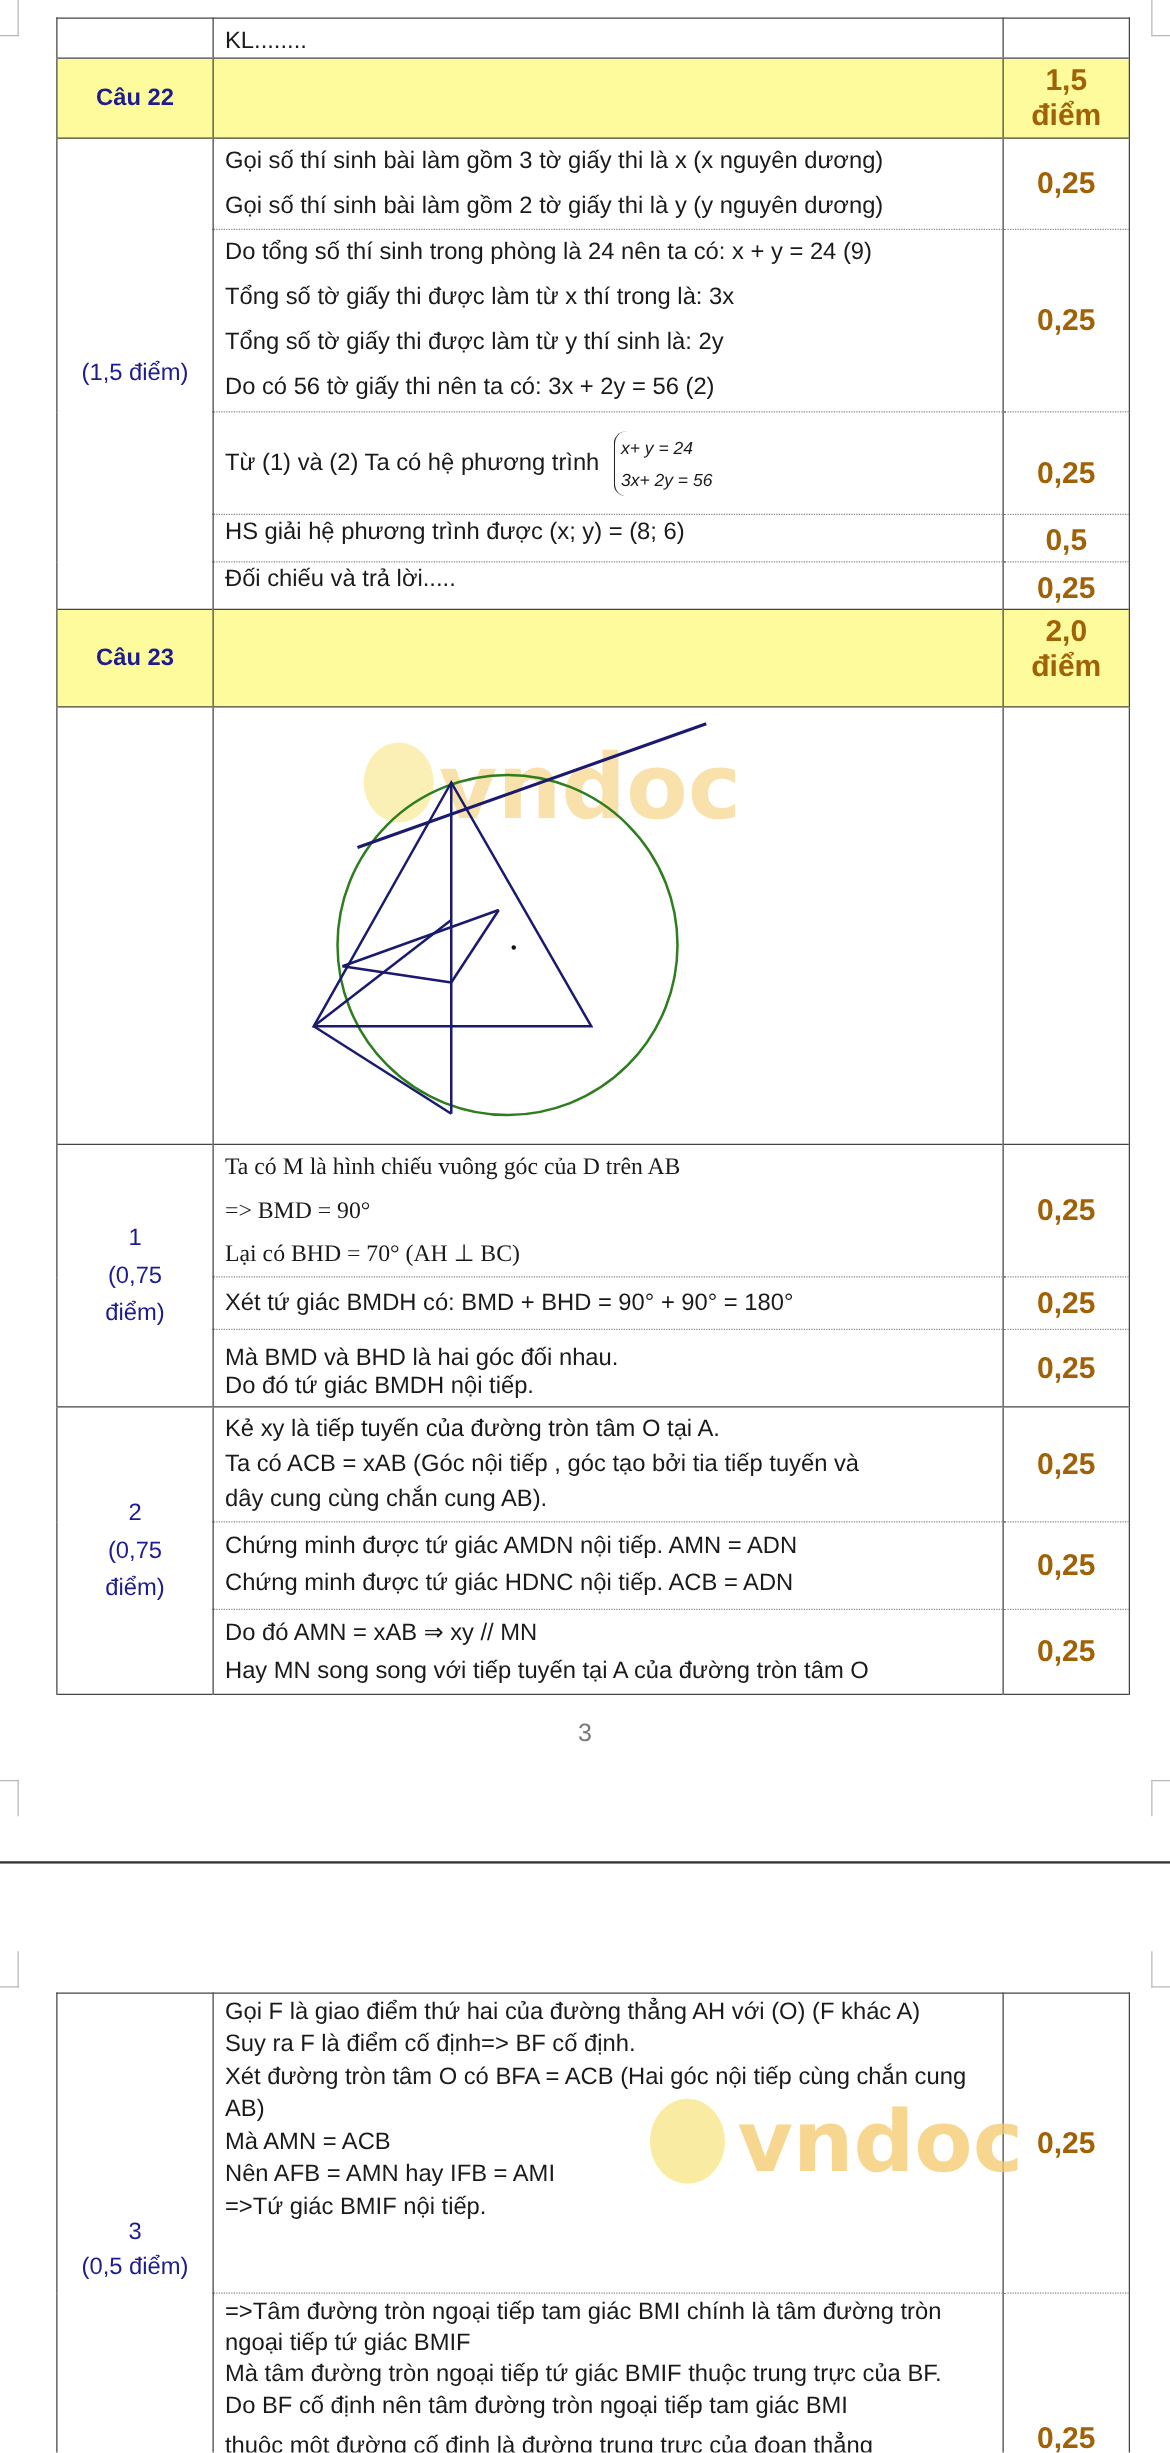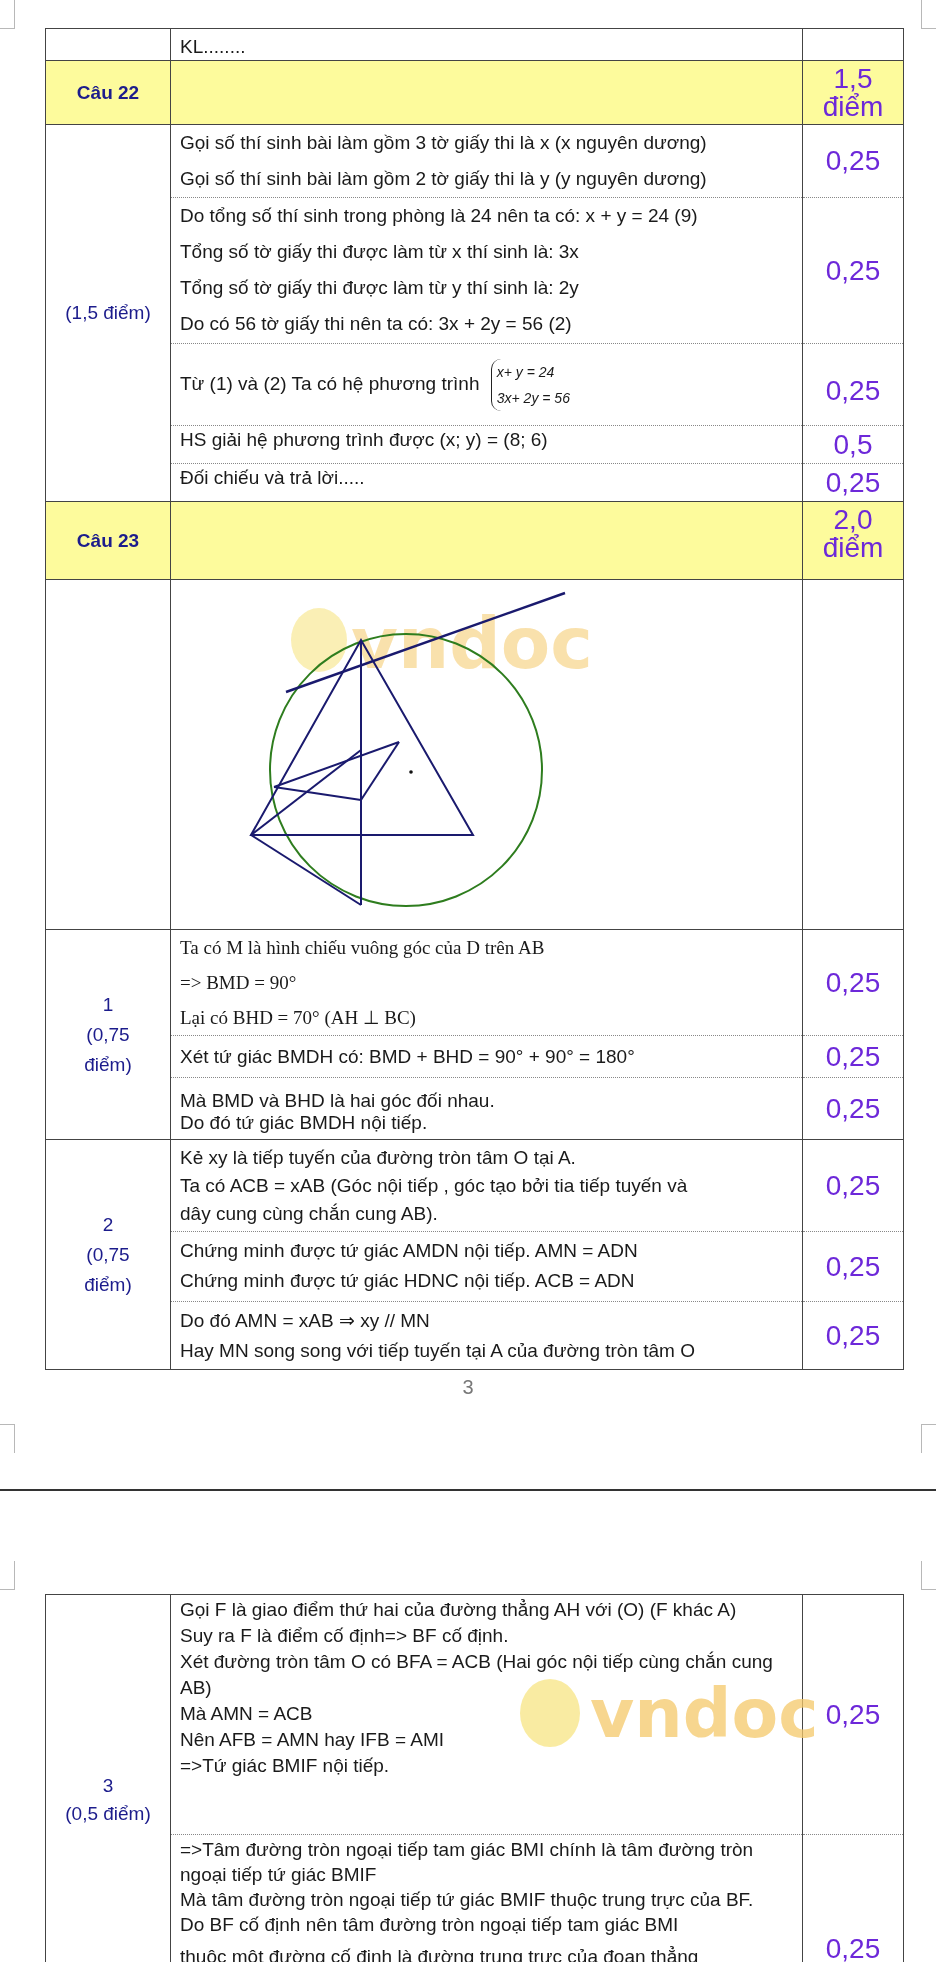--- a/index.html
+++ b/index.html
@@ -4,37 +4,37 @@
 <style>
   html, body { margin:0; padding:0; background:#fff; }
   body { width:936px; height:1962px; position:relative; overflow:hidden;
          font-family:"Liberation Sans", sans-serif; color:#1a1a1a; }
   .page { position:absolute; left:0; width:936px; background:#fff; }
   .corner { position:absolute; border-color:#b8b8b8; border-style:solid; width:14px; height:28px; }
   .tbl { position:absolute; left:45px; width:840px; border-collapse:collapse; table-layout:fixed; }
   .tbl td { border-left:1px solid #444; border-right:1px solid #444; vertical-align:top; padding:0; }
   .c1 { width:124px; text-align:center; color:#1c1c8c; font-size:19px; }
   .c2 { width:614px; font-size:19px; padding-left:9px !important; padding-right:8px !important; }
-  .c3 { width:100px; text-align:center; color:#6d28d9; font-size:28px; }
+  .c3 { width:100px; text-align:center; color:#a16207; font-size:24px;font-weight:bold; }
   .row-solid > td { border-top:1px solid #444; }
   .dot-top { border-top:1px dotted #888; }
   .yellow > td { background:#fdfb9c; }
   .ln { line-height:24px; }
   .ital { font-style:italic; }
   .watermark { position:absolute; pointer-events:none; }
   .pnum { position:absolute; left:0; width:936px; text-align:center; font-size:20px; color:#777; }
 </style>
 </head>
 <body>
 
 <div class="page" style="top:0;height:1440px;">
   <div class="corner" style="left:0;top:0;border-width:0 1px 1px 0;"></div>
   <div class="corner" style="right:0;top:0;border-width:0 0 1px 1px;"></div>
 
-  <table class="tbl" style="top:28px;border-bottom:1px solid #444;">
+  <table class="tbl" style="top:14px;border-bottom:1px solid #444;">
     <tbody>
         <tr class="row-solid" style="height:32px;">
       <td class="c1"></td>
       <td class="c2 ln" style="padding-top:6px;">KL........</td>
       <td class="c3"></td>
     </tr>
     <tr class="row-solid yellow" style="height:64px;">
       <td class="c1" style="vertical-align:middle;font-weight:bold;">Câu 22</td>
       <td class="c2"></td>
       <td class="c3" style="line-height:28px;padding-top:4px;">
@@ -47,21 +47,21 @@
       <td class="c1" rowspan="5" style="vertical-align:middle;">(1,5 điểm)</td>
       <td class="c2" style="line-height:36px;">
         <div>Gọi số thí sinh bài làm gồm 3 tờ giấy thi là x (x nguyên dương)</div>
         <div>Gọi số thí sinh bài làm gồm 2 tờ giấy thi là y (y nguyên dương)</div>
       </td>
       <td class="c3" style="vertical-align:middle;">0,25</td>
     </tr>
     <tr style="height:146px;">
       <td class="c2 dot-top" style="line-height:36px;">
         <div>Do tổng số thí sinh trong phòng là 24 nên ta có: x + y = 24 (9)</div>
-        <div>Tổng số tờ giấy thi được làm từ x thí sinh là: 3x</div>
+        <div>Tổng số tờ giấy thi được làm từ x thí trong là: 3x</div>
         <div>Tổng số tờ giấy thi được làm từ y thí sinh là: 2y</div>
         <div>Do có 56 tờ giấy thi nên ta có: 3x + 2y = 56  (2)</div>
       </td>
       <td class="c3 dot-top" style="vertical-align:middle;">0,25</td>
     </tr>
     <tr style="height:82px;">
       <td class="c2 dot-top" style="vertical-align:middle;">
         <span>Từ (1) và (2) Ta có hệ phương trình</span>
         <span style="display:inline-block;vertical-align:middle;margin-left:6px;border-left:1.5px solid #222;border-radius:10px 0 0 10px;padding-left:5px;font-size:14px;line-height:26px;">
           <div class="ital">x+ y = 24</div>

